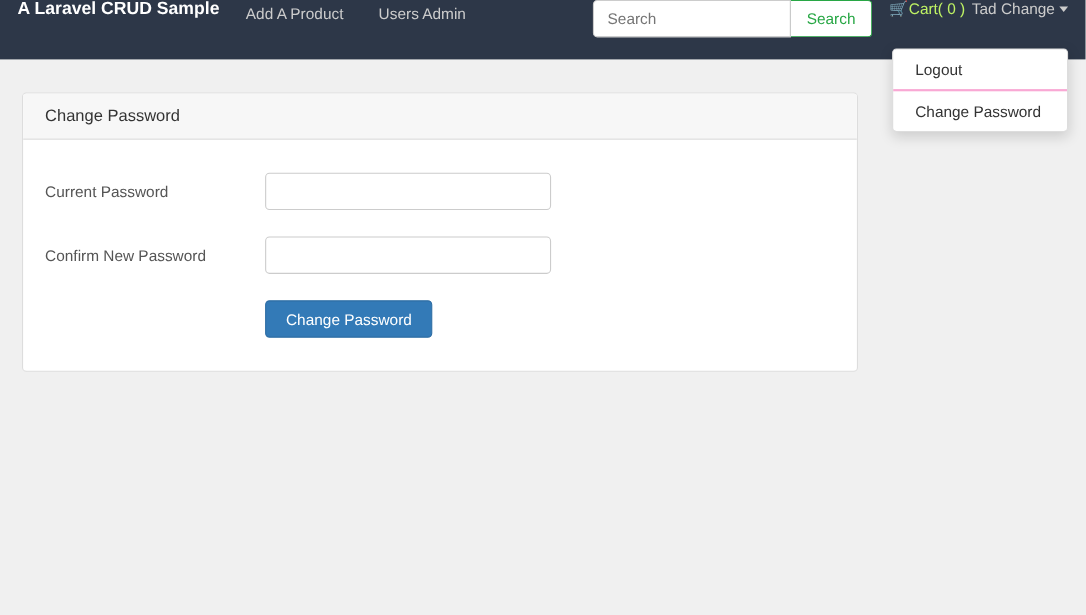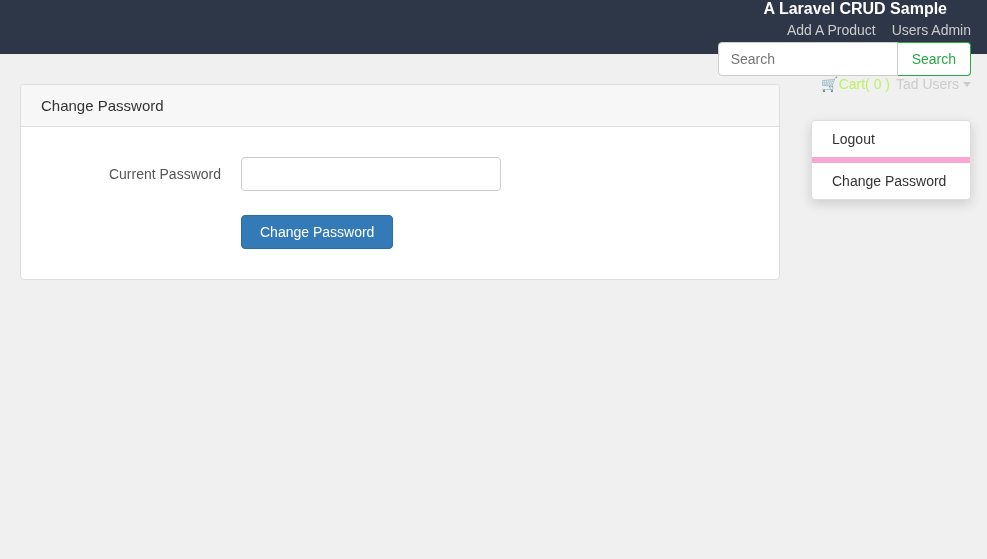--- a/index.html
+++ b/index.html
@@ -2,37 +2,36 @@
 <html><head>
   <meta charset="utf-8">
   <style>
     * { box-sizing: border-box; margin: 0; padding: 0; }
     body { font-family: "Helvetica Neue", Arial, sans-serif; font-size: 14px; background: #f0f0f0; }
 
     
     .navbar {
       background: #2d3748;
       display: flex;
-      align-items: flex-end;
+      align-items: flex-start;
       padding: 0 16px;
       height: 54px;
       color: #fff;
       position: relative;
-      flex-direction: column;
     }
     .navbar-brand {
       font-size: 16px;
       font-weight: 600;
       color: #fff;
       margin-right: 24px;
       white-space: nowrap;
     }
     .nav-links {
       display: flex;
-      gap: 16px;
+      gap: 32px;
     }
     .nav-link {
       color: #ccc;
       text-decoration: none;
       font-size: 14px;
       cursor: pointer;
       padding: 4px 0;
     }
     .navbar-search {
       display: flex;
@@ -106,21 +105,21 @@
       min-width: 160px;
       z-index: 1000;
     }
     .dropdown-item {
       display: block;
       padding: 10px 20px;
       color: #333;
       font-size: 14px;
       cursor: pointer;
       text-decoration: none;
-      border-bottom: 6px solid #f9a8d4;
+      border-bottom: 2px solid #f9a8d4;
     }
     .dropdown-item:last-child { border-bottom: none; }
 
     
     .main-content {
       padding: 30px 20px;
       max-width: 800px;
     }
 
     .card {
@@ -143,21 +142,21 @@
       padding: 30px 20px;
     }
 
     .form-group {
       display: flex;
       align-items: center;
       margin-bottom: 24px;
     }
     .form-label {
       width: 200px;
-      text-align: right;
+      text-align: left;
       padding-right: 20px;
       font-size: 14px;
       color: #555;
     }
     .form-control {
       width: 260px;
       padding: 6px 10px;
       border: 1px solid #ccc;
       border-radius: 4px;
       font-size: 14px;
@@ -195,21 +194,21 @@
   <div class="navbar-search">
     <input class="search-input" type="text" placeholder="Search" style="">
     <button class="search-btn">Search</button>
   </div>
 
   <div class="navbar-right">
     <span class="cart-link">
       <span>🛒</span><span>Cart( 0 )</span>
     </span>
     <button class="user-dropdown-btn">
-      <span>Tad Users</span>
+      <span>Tad Change</span>
       <span class="caret"></span>
     </button>
 
     <div class="dropdown-menu">
       <a class="dropdown-item">Logout</a>
       <a class="dropdown-item">Change Password</a>
     </div>
   </div>
 </nav>
 
@@ -217,20 +216,24 @@
   <div class="card">
     <div class="card-header">Change Password</div>
     <div class="card-body">
 
       <div class="form-group">
         <label class="form-label">Current Password</label>
         <input class="form-control" type="password" style="">
       </div>
 
 
+      <div class="form-group">
+        <label class="form-label">Confirm New Password</label>
+        <input class="form-control" type="password" style="">
+      </div>
 
       <div class="form-actions">
         <button class="btn-primary">Change Password</button>
       </div>
 
     </div>
   </div>
 </div>
 
 </body></html>

